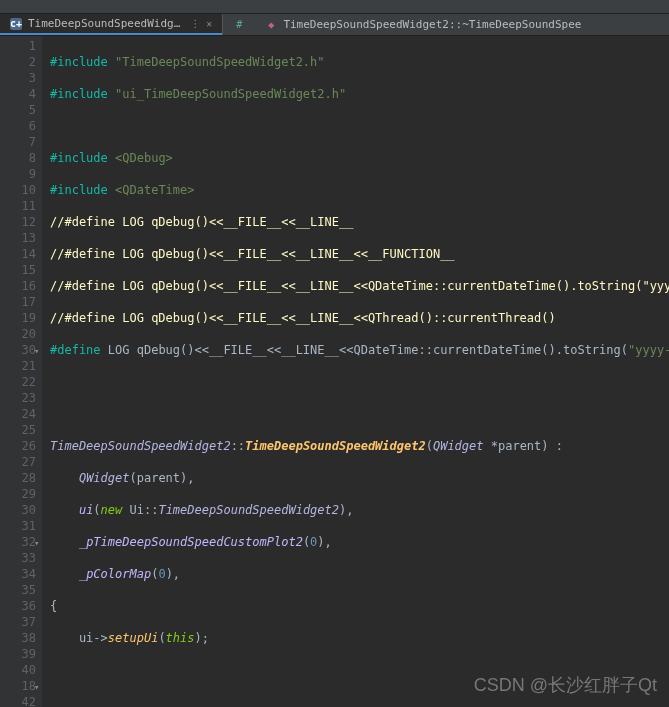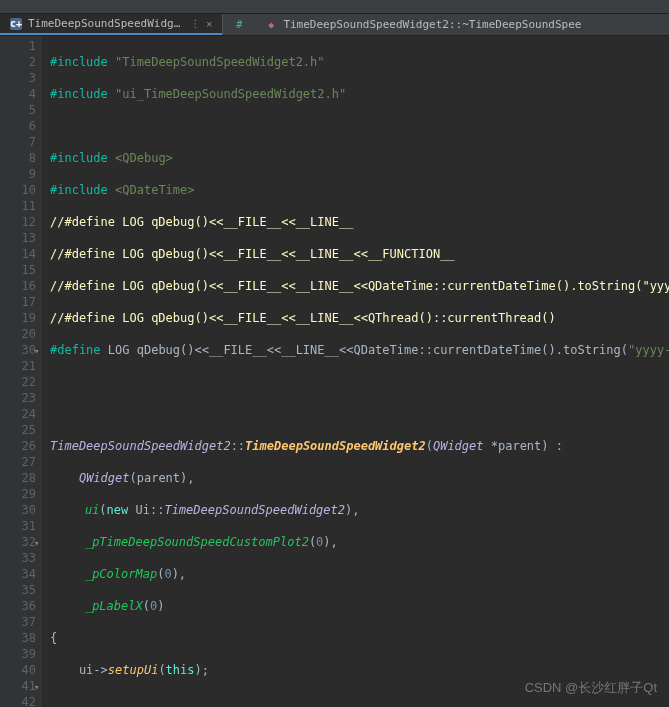--- a/index.html
+++ b/index.html
@@ -75,36 +75,36 @@
   }
   .code {
     flex: 1;
     padding: 2px 0 0 8px;
     line-height: 16px;
     white-space: pre;
     font-size: 12px;
     overflow: hidden;
   }
   .line { height: 16px; }
-  .kw { color: #5eead4; }
+  .kw { color: #84cc16; font-style: italic; }
   .str { color: #6a8759; }
   .inc { color: #6a8759; }
   .pp { color: #14b8a6; }
   .cm { color: #fef9c3; }
   .fn { color: #ffc66d; font-style: italic; }
   .fnb { color: #ffc66d; font-weight: bold; font-style: italic; }
-  .dfn { color: #22c55e; font-style: italic; margin-left: 6px; }
+  .dfn { color: #c4b5fd; font-style: italic; }
   .tdef { color: #b5b6e3; font-style: italic; }
   .num { color: #6897bb; }
   .watermark {
     position: absolute;
     right: 12px;
     bottom: 10px;
     color: #777;
-    font-size: 13px;
+    font-size: 18px;
     pointer-events: none;
     font-family: sans-serif;
   }
 </style>
 </head>
 <body>
 
 <div class="top-strip"></div>
 
 <div class="tabs">
@@ -158,21 +158,21 @@
     <div>31</div>
     <div style="position:relative"><span>32</span><span class="fold" style="top:1px">▾</span></div>
     <div>33</div>
     <div>34</div>
     <div>35</div>
     <div>36</div>
     <div>37</div>
     <div>38</div>
     <div>39</div>
     <div>40</div>
-    <div style="position:relative"><span>41</span><span class="fold" style="top:1px">▾</span></div>
+    <div style="position:relative"><span>18</span><span class="fold" style="top:1px">▾</span></div>
     <div>42</div>
     <div></div>
   </div>
 
   <div class="code">
 <div class="line"><span class="pp">#include </span><span class="inc">"TimeDeepSoundSpeedWidget2.h"</span></div>
 <div class="line"><span class="pp">#include </span><span class="inc">"ui_TimeDeepSoundSpeedWidget2.h"</span></div>
 <div class="line"></div>
 <div class="line"><span class="pp">#include </span><span class="inc">&lt;QDebug&gt;</span></div>
 <div class="line"><span class="pp">#include </span><span class="inc">&lt;QDateTime&gt;</span></div>
@@ -181,21 +181,20 @@
 <div class="line"><span class="cm">//#define LOG qDebug()&lt;&lt;__FILE__&lt;&lt;__LINE__&lt;&lt;QDateTime::currentDateTime().toString("yyy</span></div>
 <div class="line"><span class="cm">//#define LOG qDebug()&lt;&lt;__FILE__&lt;&lt;__LINE__&lt;&lt;QThread()::currentThread()</span></div>
 <div class="line"><span class="pp">#define</span><span> LOG qDebug()&lt;&lt;__FILE__&lt;&lt;__LINE__&lt;&lt;QDateTime::currentDateTime().toString(</span><span class="str">"yyyy-</span></div>
 <div class="line"></div>
 <div class="line"></div>
 <div class="line"><span class="tdef">TimeDeepSoundSpeedWidget2</span><span>::</span><span class="fnb">TimeDeepSoundSpeedWidget2</span><span>(</span><span class="tdef">QWidget</span><span> *parent) :</span></div>
 <div class="line"><span>    </span><span class="tdef">QWidget</span><span>(parent),</span></div>
 <div class="line"><span>    </span><span class="dfn">ui</span><span>(</span><span class="kw">new</span><span> Ui::</span><span class="tdef">TimeDeepSoundSpeedWidget2</span><span>),</span></div>
 <div class="line"><span>    </span><span class="dfn">_pTimeDeepSoundSpeedCustomPlot2</span><span>(</span><span class="num">0</span><span>),</span></div>
 <div class="line"><span>    </span><span class="dfn">_pColorMap</span><span>(</span><span class="num">0</span><span>),</span></div>
-<div class="line"><span>    </span><span class="dfn">_pLabelX</span><span>(</span><span class="num">0</span><span>)</span></div>
 <div class="line"><span>{</span></div>
 <div class="line"><span>    ui-&gt;</span><span class="fn">setupUi</span><span>(</span><span class="kw">this</span><span>);</span></div>
 
 
 
 
 
 
 
 

